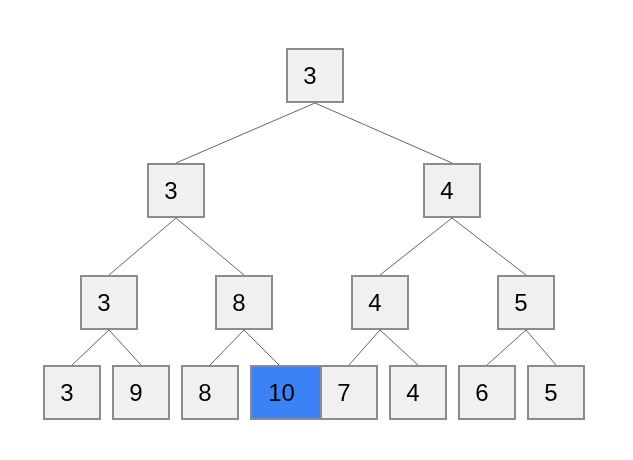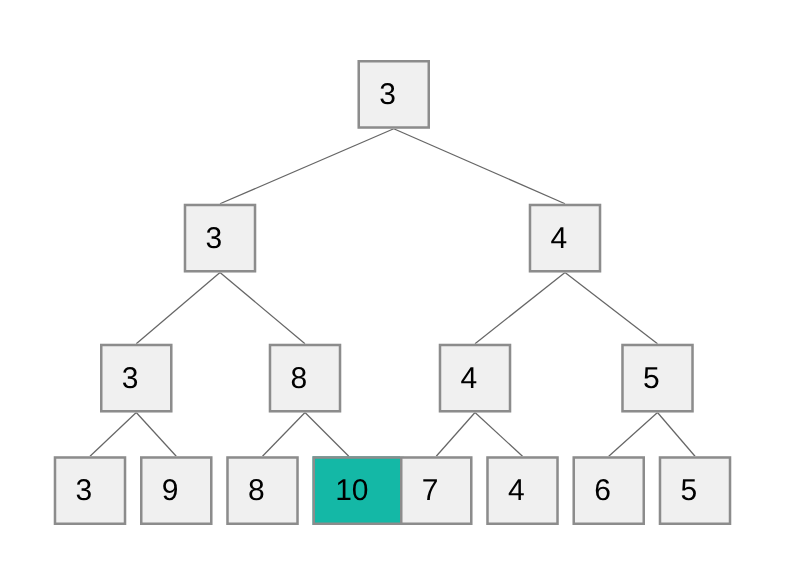--- a/index.html
+++ b/index.html
@@ -83,21 +83,21 @@
       </div>
       <div class="node" style="left: 43px; top: 365px; width: 58px; height: 55px; background: rgb(240, 240, 240); border-color: rgb(140, 140, 140); color: rgb(0, 0, 0);">
         <span>3</span>
       </div>
       <div class="node" style="left: 112px; top: 365px; width: 58px; height: 55px; background: rgb(240, 240, 240); border-color: rgb(140, 140, 140); color: rgb(0, 0, 0);">
         <span>9</span>
       </div>
       <div class="node" style="left: 181px; top: 365px; width: 58px; height: 55px; background: rgb(240, 240, 240); border-color: rgb(140, 140, 140); color: rgb(0, 0, 0);">
         <span>8</span>
       </div>
-      <div class="node" style="left: 250px; top: 365px; width: 73px; height: 55px; background: #14b8a6; border-color: rgb(140, 140, 140); color: rgb(0, 0, 0);">
+      <div class="node" style="left: 250px; top: 365px; width: 73px; height: 55px; background: #3b82f6; border-color: rgb(140, 140, 140); color: rgb(0, 0, 0);">
         <span>10</span>
       </div>
       <div class="node" style="left: 320px; top: 365px; width: 58px; height: 55px; background: rgb(240, 240, 240); border-color: rgb(140, 140, 140); color: rgb(0, 0, 0);">
         <span>7</span>
       </div>
       <div class="node" style="left: 389px; top: 365px; width: 58px; height: 55px; background: rgb(240, 240, 240); border-color: rgb(140, 140, 140); color: rgb(0, 0, 0);">
         <span>4</span>
       </div>
       <div class="node" style="left: 458px; top: 365px; width: 58px; height: 55px; background: rgb(240, 240, 240); border-color: rgb(140, 140, 140); color: rgb(0, 0, 0);">
         <span>6</span>

